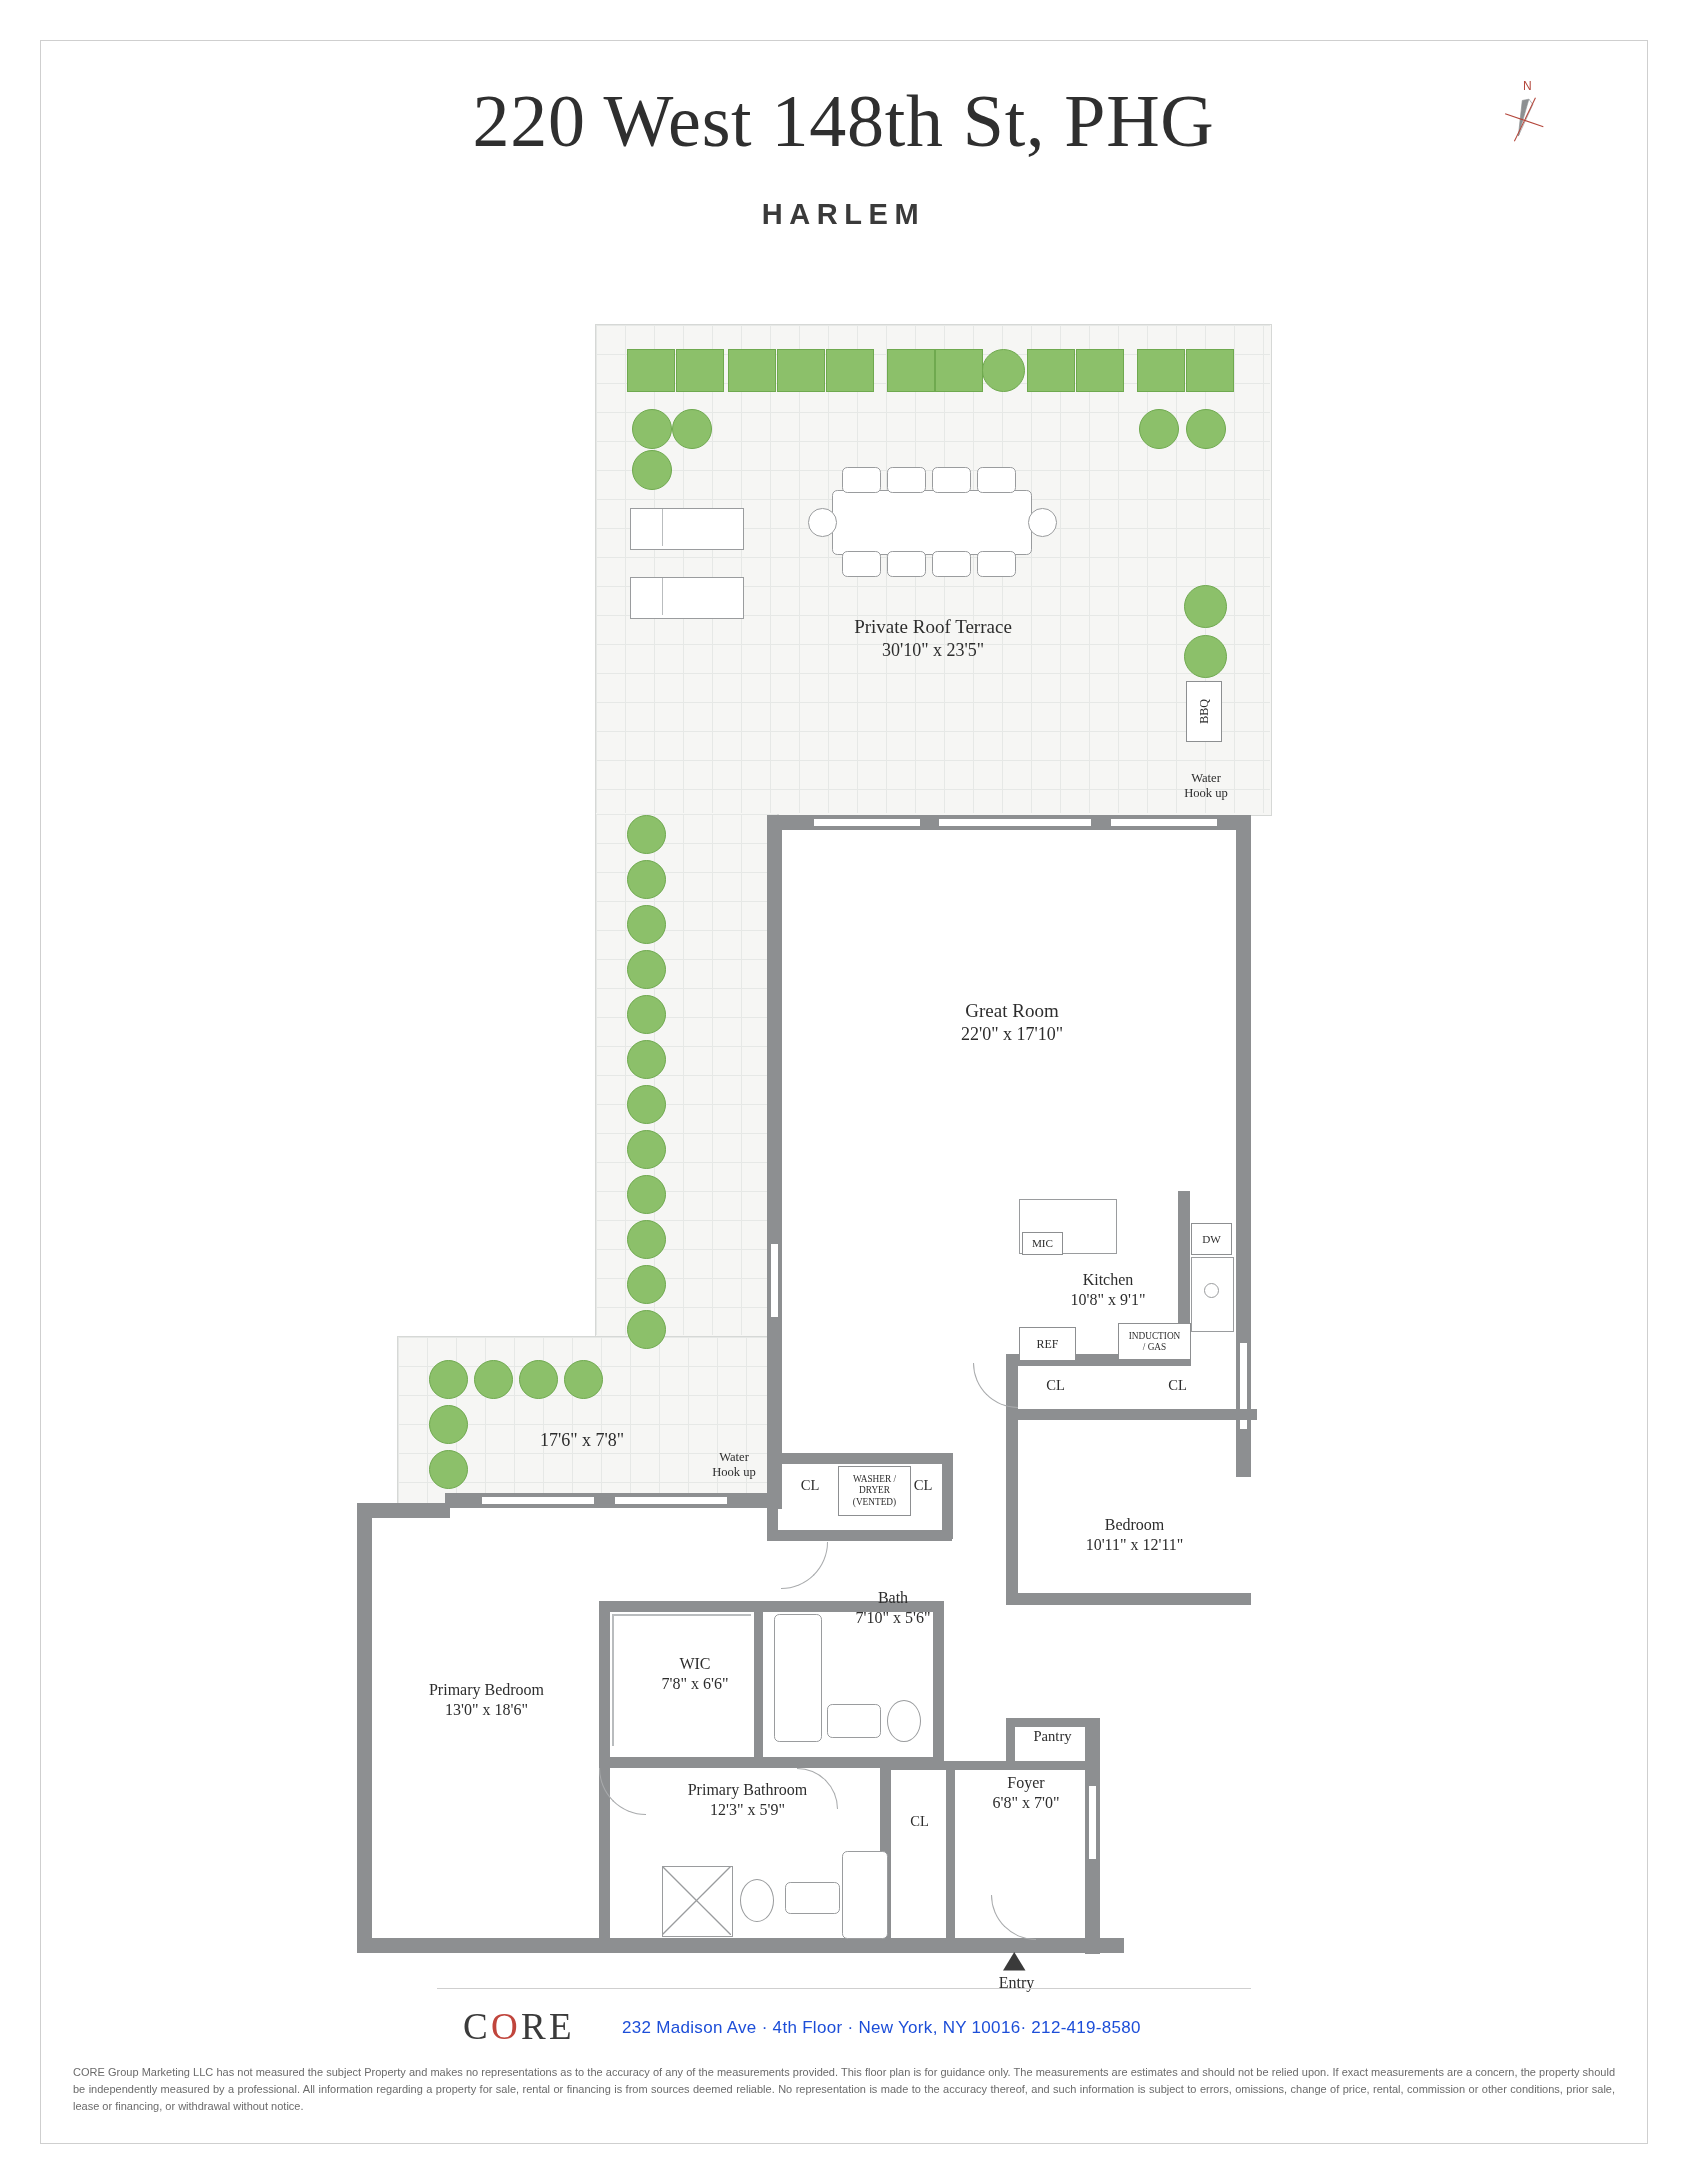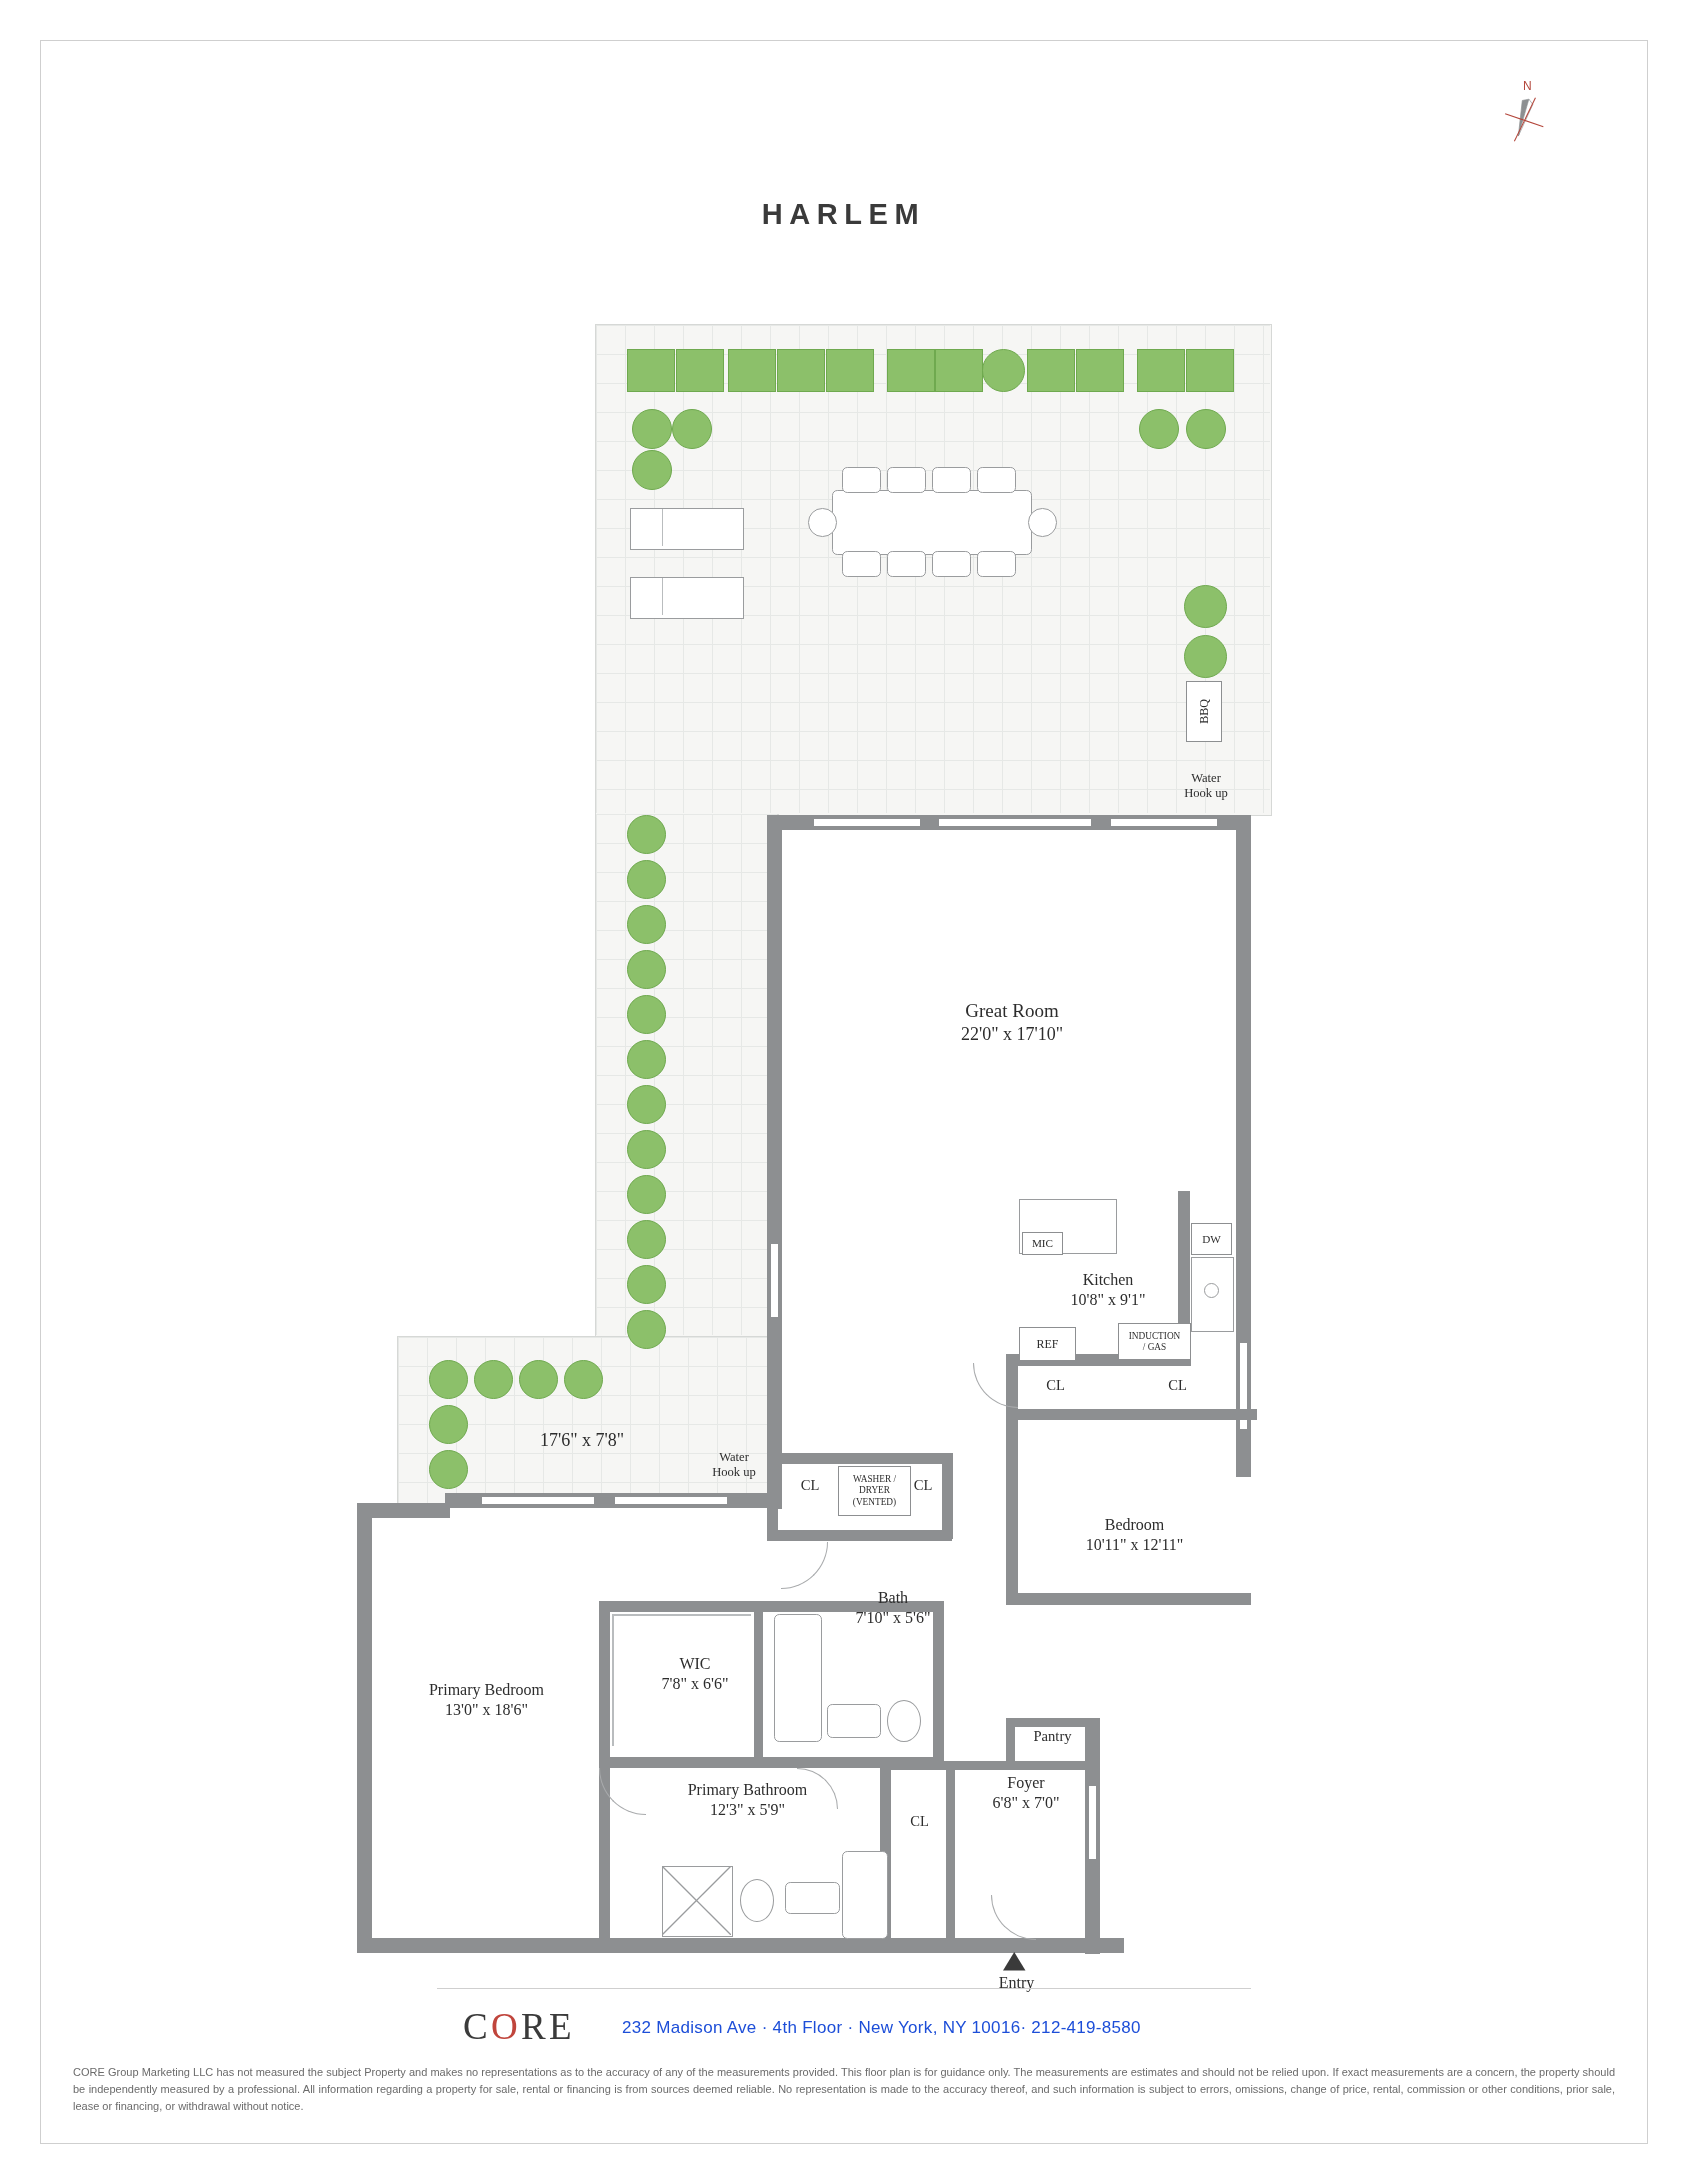--- a/index.html
+++ b/index.html
@@ -76,20 +76,21 @@
     font-family:"Liberation Sans", sans-serif; font-size:11px; line-height:1.55; color:#6b6b6b;
     text-align:justify;
   }
 </style>
 </head>
 <body>
 
 <div class="page">
   <div class="page-border"></div>
 
+  <div class="title">220 West 148th St, PHG</div>
   <div class="subtitle">HARLEM</div>
 
   <div class="compass">
     <div class="n">N</div>
     <svg width="79" height="93" viewBox="0 0 120 140">
       <polygon points="46,32 56,30 40,86" fill="#8d8f91" stroke="#8d8f91"></polygon>
       <polygon points="56,30 62,38 40,86" fill="#ffffff" stroke="#8d8f91"></polygon>
       <line x1="20" y1="52" x2="78" y2="72" stroke="#b3453a" stroke-width="1.6"></line>
       <line x1="66" y1="28" x2="34" y2="94" stroke="#b3453a" stroke-width="1.6"></line>
     </svg>
@@ -170,20 +171,24 @@
 
     <div class="label tiny" style="left:1153px; top:771px; width:106px;">
       <span>Water</span><br>
       <span>Hook up</span>
     </div>
     <div class="label tiny" style="left:681px; top:1450px; width:106px;">
       <span>Water</span><br>
       <span>Hook up</span>
     </div>
 
+    <div class="label" style="left:761px; top:615px; width:344px;">
+      <span class="rm">Private Roof Terrace</span>
+      <span class="dim">30'10" x 23'5"</span>
+    </div>
     <div class="label" style="left:476px; top:1429px; width:212px;">
       <span class="dim">17'6" x 7'8"</span>
     </div>
 
     <div class="roomfill" style="left:777px; top:824px; width:463px; height:523px;"></div>
 
     <div class="wall" style="left:767px; top:815px; width:483px; height:14.6px;"></div>
     <div class="thinline" style="left:814px; top:819px; width:106px; height:6.6px; background:#ffffff;"></div>
     <div class="thinline" style="left:939px; top:819px; width:152px; height:6.6px; background:#ffffff;"></div>
     <div class="thinline" style="left:1111px; top:819px; width:106px; height:6.6px; background:#ffffff;"></div>

